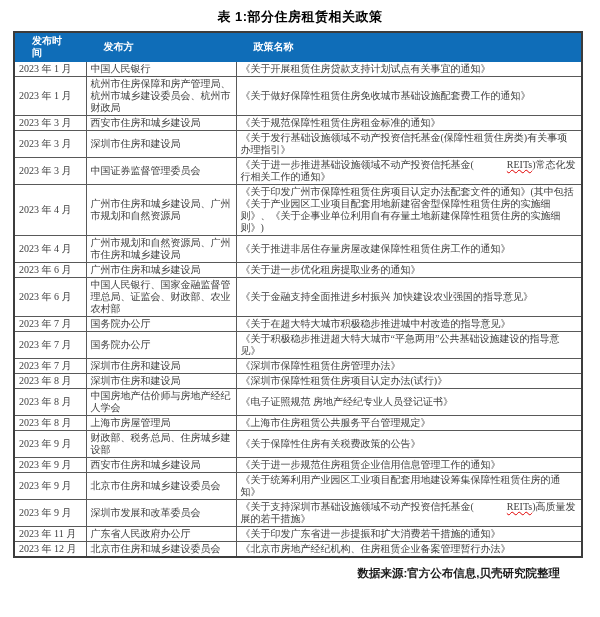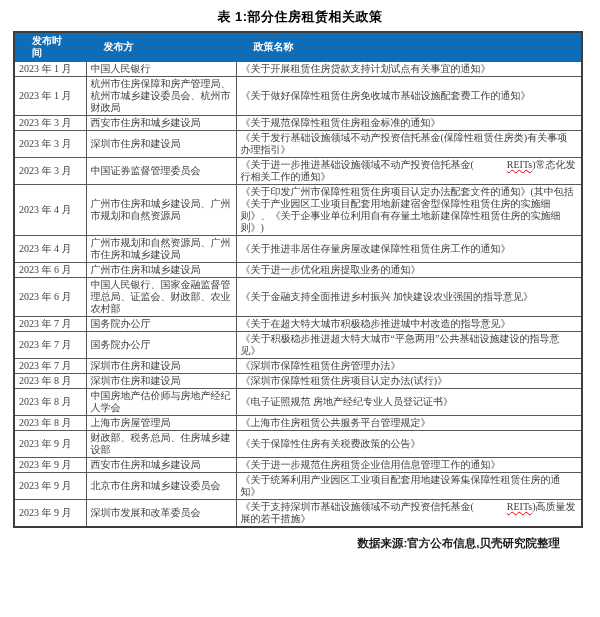--- a/index.html
+++ b/index.html
@@ -182,18 +182,28 @@
         <tr>
           <td class="cell-date">2023 年 9 月</td>
           <td class="cell-publisher">北京市住房和城乡建设委员会</td>
           <td class="cell-policy">《关于统筹利用产业园区工业项目配套用地建设筹集保障性租赁住房的通知》</td>
         </tr>
         <tr>
           <td class="cell-date">2023 年 9 月</td>
           <td class="cell-publisher">深圳市发展和改革委员会</td>
           <td class="cell-policy">《关于支持深圳市基础设施领域不动产投资信托基金(<span class="wavy">REITs</span>)高质量发展的若干措施》</td>
         </tr>
+        <tr>
+          <td class="cell-date">2023 年 11 月</td>
+          <td class="cell-publisher">广东省人民政府办公厅</td>
+          <td class="cell-policy">《关于印发广东省进一步提振和扩大消费若干措施的通知》</td>
+        </tr>
+        <tr>
+          <td class="cell-date">2023 年 12 月</td>
+          <td class="cell-publisher">北京市住房和城乡建设委员会</td>
+          <td class="cell-policy">《北京市房地产经纪机构、住房租赁企业备案管理暂行办法》</td>
+        </tr>
       </tbody>
   </table>
 
   <div class="source">数据来源:官方公布信息,贝壳研究院整理</div>
 
 </div>
 
 </body></html>

